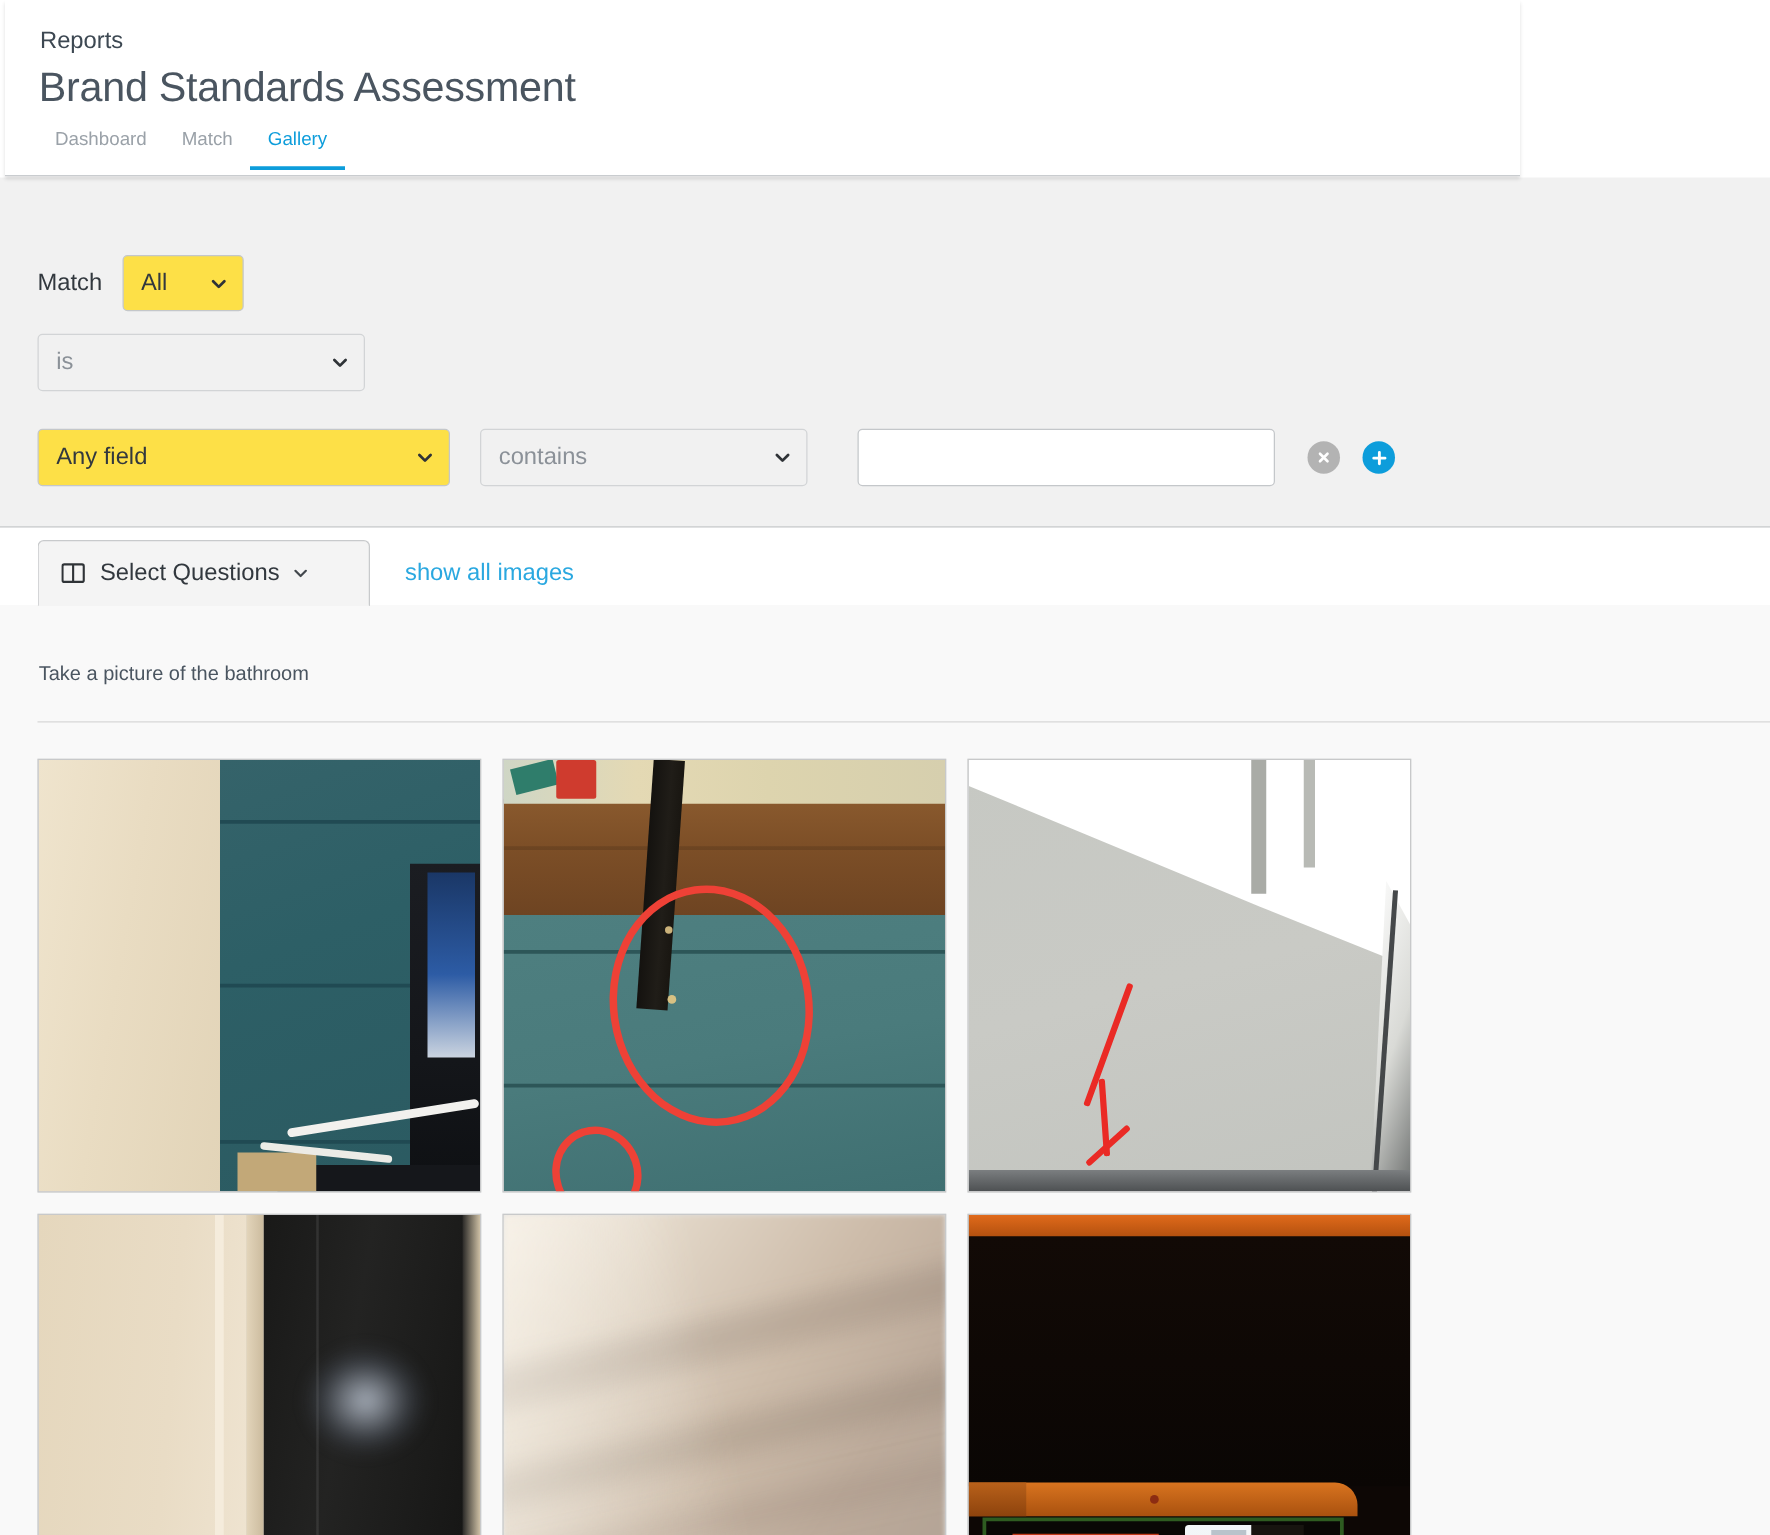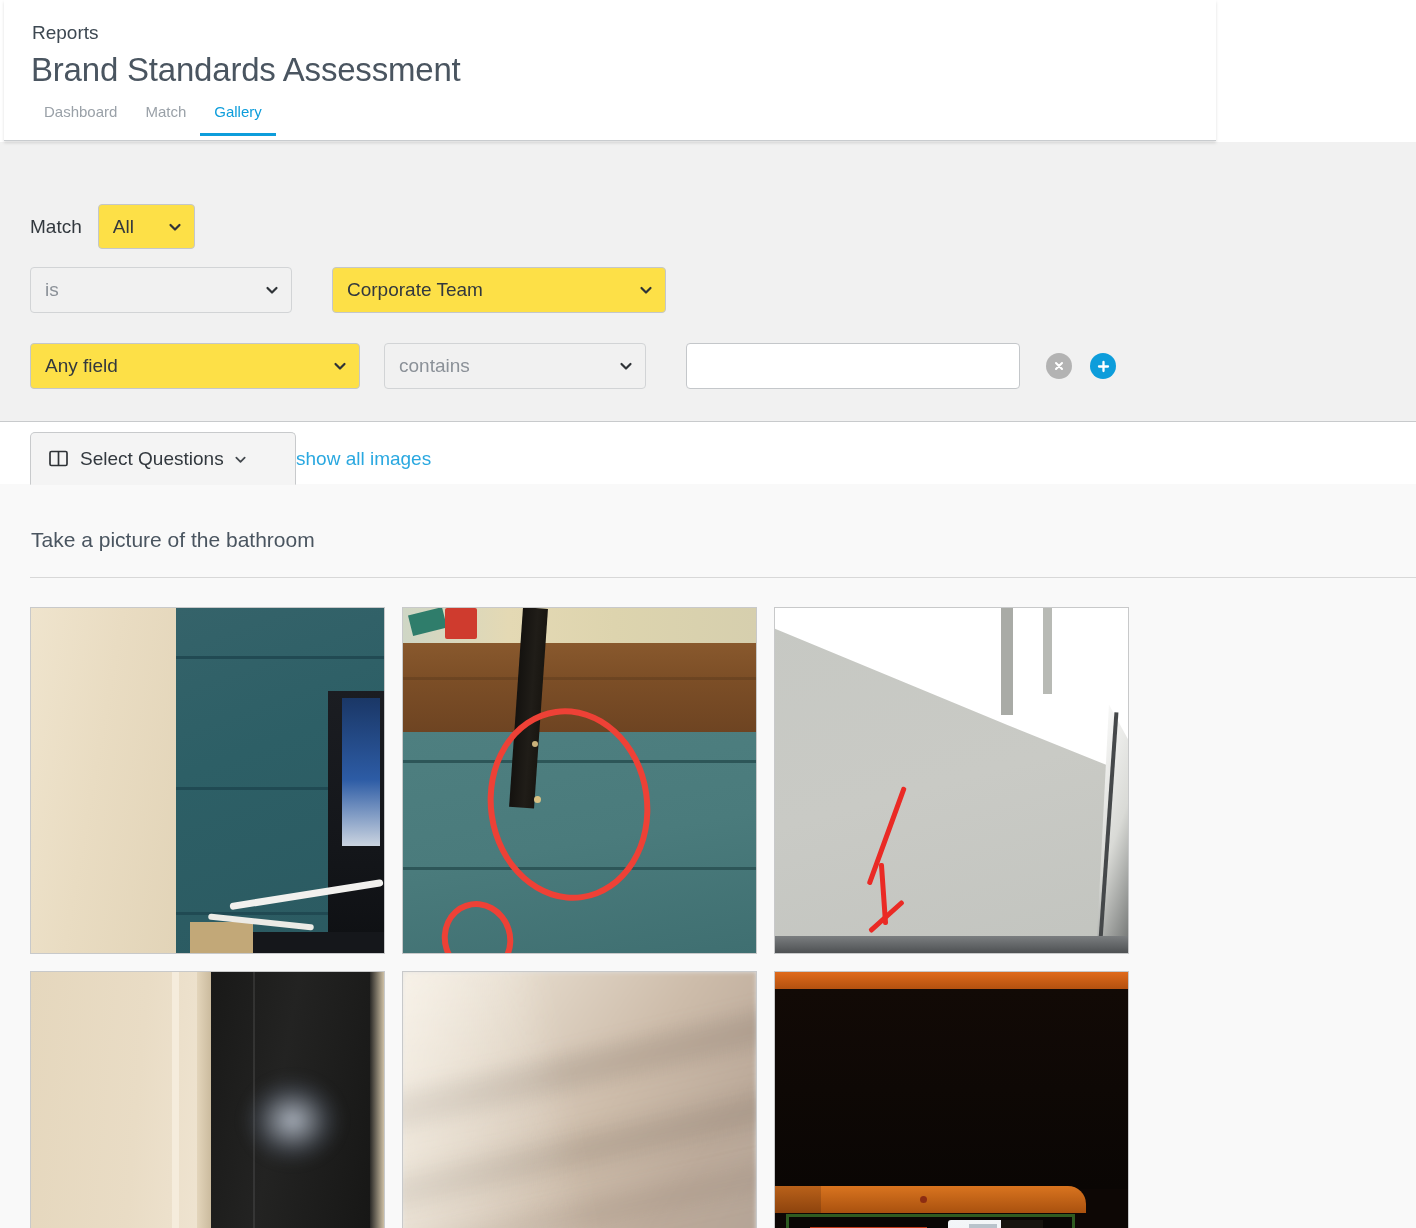--- a/index.html
+++ b/index.html
@@ -110,32 +110,32 @@
     border-radius:5px 5px 0 0;
     display:flex; align-items:center; gap:12px;
     padding:0 18px;
     cursor:pointer;
     position:relative; z-index:3;
   }
   .sq-label { font-size:19px; color:#32383e; white-space:nowrap; }
   .sq-ico { width:19px; height:17px; flex:none; }
   .sq-caret { width:13px; height:13px; margin-left:-2px; }
   .show-all {
-    font-size:19px; color:#2aa8e0; cursor:pointer;
+    margin-left:28px; font-size:19px; color:#2aa8e0; cursor:pointer;
   }
 
   
   .gallery {
     position:absolute; left:0; top:484px; width:1416px; height:744px;
     background:#f9f9f9;
     overflow:hidden;
   }
   .q-title {
     position:absolute; left:31px; top:44px;
-    font-size:21px; color:#4a5560; line-height:24px;
+    font-size:16px; color:#4a5560; line-height:24px;
   }
   .q-rule {
     position:absolute; left:30px; top:93px; width:1386px; height:1px;
     background:#d8d8d8;
   }
 
   .grid {
     position:absolute; left:30px; top:123px;
     width:1400px;
     display:flex; flex-wrap:wrap; gap:17px 17px;
@@ -291,28 +291,20 @@
 
   <div class="frow frow-1">
     <div class="ctl ghost f-op">
       <span class="val placeholder">is</span>
       <span class="chev">
         <svg width="14" height="14" viewBox="0 0 14 14">
             <path d="M2.5 5 L7 9.5 L11.5 5" fill="none" stroke="#2f3337" stroke-width="2.2" stroke-linecap="round" stroke-linejoin="round"></path>
           </svg>
       </span>
     </div>
-    <div class="ctl f-val">
-      <span class="val">Corporate Team</span>
-      <span class="chev">
-        <svg width="14" height="14" viewBox="0 0 14 14">
-            <path d="M2.5 5 L7 9.5 L11.5 5" fill="none" stroke="#2f3337" stroke-width="2.2" stroke-linecap="round" stroke-linejoin="round"></path>
-          </svg>
-      </span>
-    </div>
   </div>
 
   <div class="frow frow-2">
     <div class="ctl f-field">
       <span class="val">Any field</span>
       <span class="chev">
         <svg width="14" height="14" viewBox="0 0 14 14">
             <path d="M2.5 5 L7 9.5 L11.5 5" fill="none" stroke="#2f3337" stroke-width="2.2" stroke-linecap="round" stroke-linejoin="round"></path>
           </svg>
       </span>

